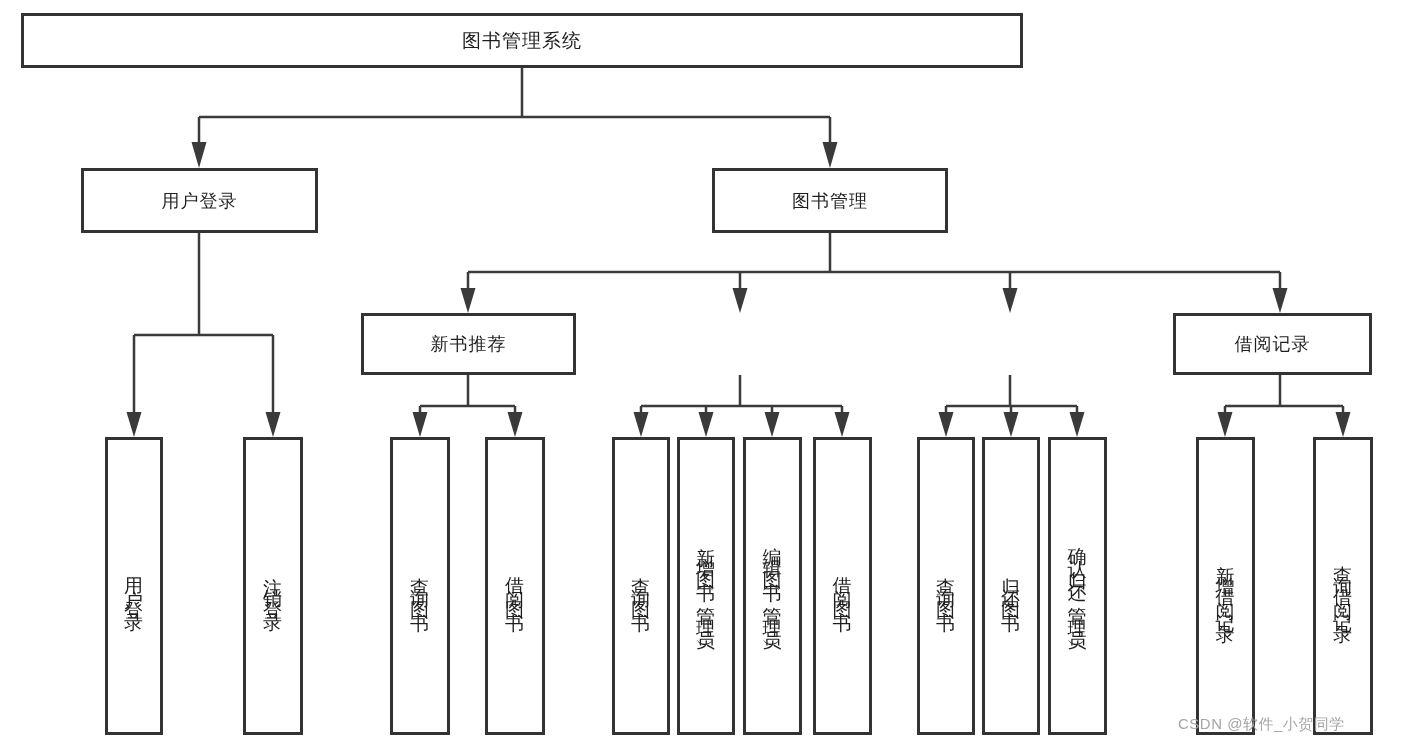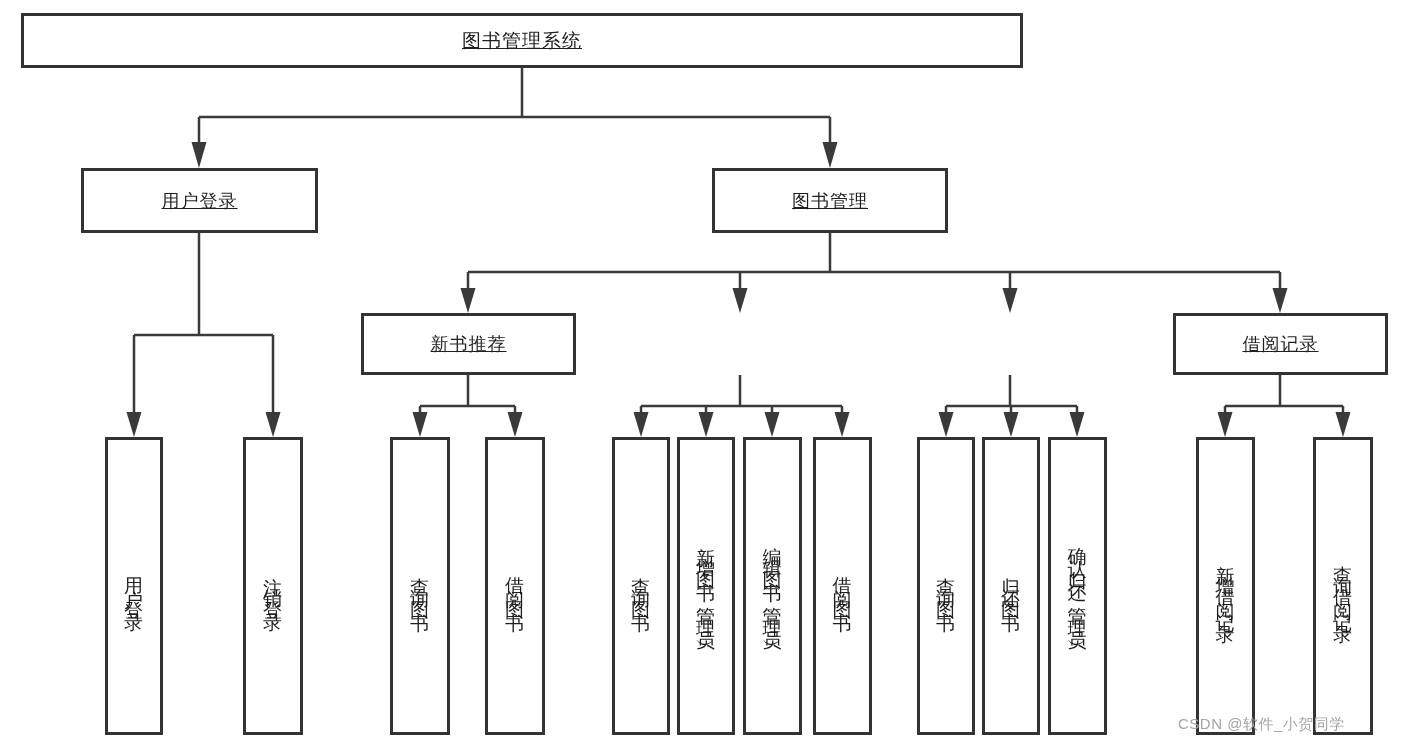--- a/index.html
+++ b/index.html
@@ -20,21 +20,21 @@
   #wires{position:absolute;left:0;top:0;z-index:0;}
   .box{
     position:absolute;
     box-sizing:border-box;
     background:#fff;
     border:3px solid var(--border);
     display:flex;align-items:center;justify-content:center;
     color:var(--text);
     z-index:1;
   }
-  .h-label{font-size:19px;letter-spacing:1px;white-space:nowrap;text-decoration:underline;}
+  .h-label{font-size:19px;letter-spacing:1px;white-space:nowrap;}
   .lvl .h-label{font-size:18px;}
   .leaf span{
     writing-mode:vertical-rl;
     text-orientation:mixed;
     font-size:19px;
     letter-spacing:12px;
     line-height:1;
     white-space:nowrap;
   }
   #watermark{
@@ -106,21 +106,21 @@
   <div class="box lvl" style="left:81px;top:168px;width:237px;height:65px;">
     <span class="h-label">用户登录</span>
   </div>
   <div class="box lvl" style="left:712px;top:168px;width:236px;height:65px;">
     <span class="h-label">图书管理</span>
   </div>
 
   <div class="box lvl" style="left:361px;top:313px;width:215px;height:62px;">
     <span class="h-label">新书推荐</span>
   </div>
-  <div class="box lvl" style="left:1173px;top:313px;width:215px;height:62px;">
+  <div class="box lvl" style="left:1173px;top:313px;width:199px;height:62px;">
     <span class="h-label">借阅记录</span>
   </div>
 
   <div class="box leaf" style="left:105px;top:437px;width:58px;height:298px;">
     <span>用户登录</span>
   </div>
   <div class="box leaf" style="left:243px;top:437px;width:60px;height:298px;">
     <span>注销登录</span>
   </div>
 

